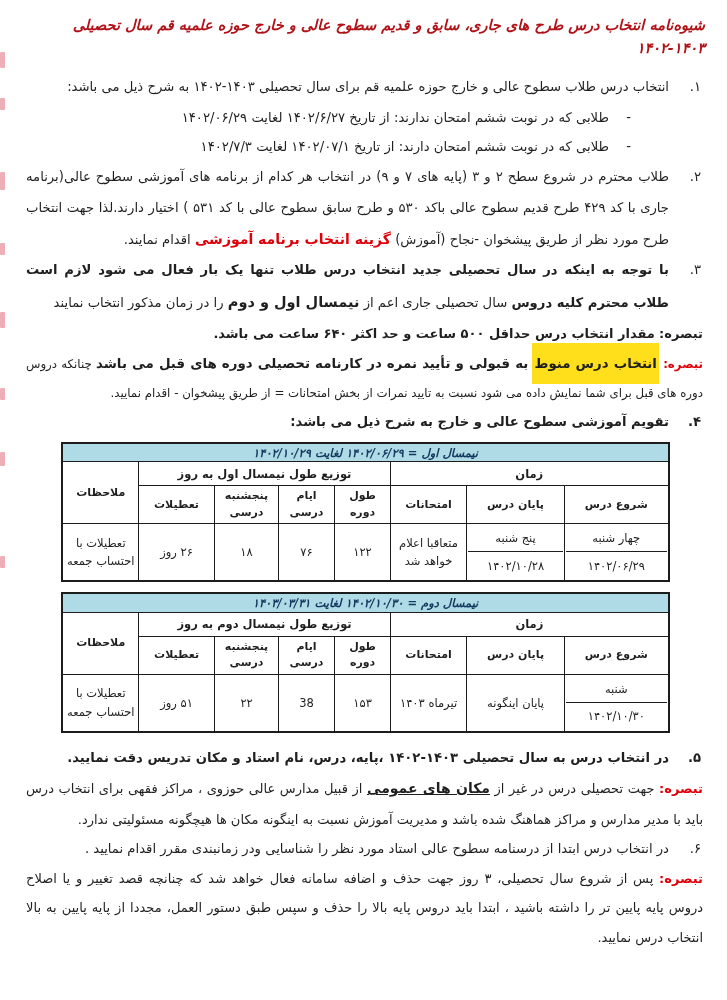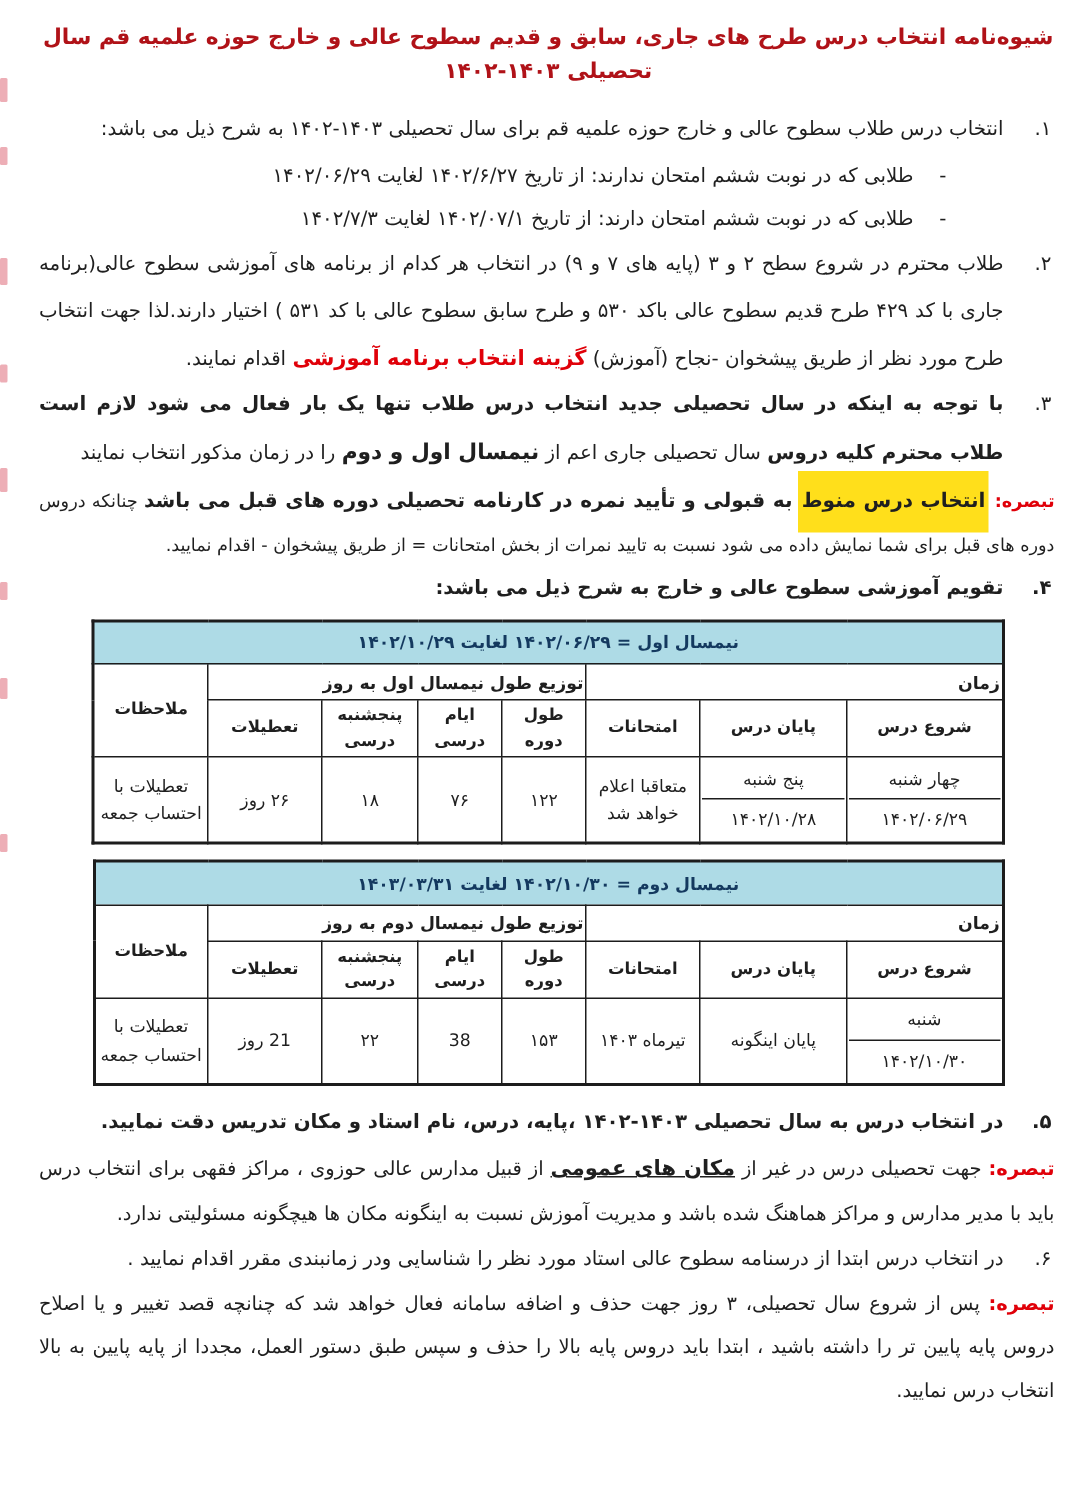--- a/index.html
+++ b/index.html
@@ -16,21 +16,21 @@
   body{
     width:727px;height:1000px;overflow:hidden;
     background:#ffffff;color:var(--ink);
     font-family:"DejaVu Sans",sans-serif;
     direction:rtl;position:relative;
   }
   .artifact{position:absolute;left:0;width:5px;background:#e89aa4;opacity:.8;border-radius:1px;}
   .page{padding:12px 22px 6px 26px;}
   .doc-title{
     color:var(--title_red);font-weight:bold;font-size:14.5px;
-    text-align:center;margin:2px 0 12px 0;line-height:1.6;
+    margin:2px 0 12px 0;line-height:1.6;font-style:italic;
   }
   .item{position:relative;padding-right:36px;font-size:13.2px;line-height:2.3;text-align:justify;}
   .item .num{position:absolute;right:4px;top:0;}
   .bullet{position:relative;padding-right:96px;font-size:13.2px;line-height:2.25;}
   .bullet .dash{position:absolute;right:74px;top:0;}
   .notice-blue{color:var(--notice_blue);font-weight:bold;font-size:13.2px;line-height:2.25;padding-right:2px;}
   .note{font-size:13px;line-height:2.25;text-align:justify;padding-right:2px;}
   .note .lbl{font-weight:bold;}
   .note .lbl.red{color:var(--label_red);}
   .note.small{font-size:11.8px;line-height:2.35;}
@@ -40,22 +40,22 @@
   .hl{background:var(--highlight_yellow);font-weight:bold;font-size:13.4px;padding:13px 2px;}
   .b3{font-weight:bold;font-size:13.4px;}
   .rest-small{font-size:11.8px;}
   .ul{font-weight:bold;text-decoration:underline;font-size:14px;}
   table.cal{
     border-collapse:collapse;table-layout:fixed;width:606px;
     margin:4px auto 10px auto;font-size:11px;text-align:center;
     border:2px solid #1c1c1c;
   }
   table.cal td{border:1px solid #1c1c1c;padding:1px 1px;vertical-align:middle;}
-  td.cap{background:var(--band_blue);color:var(--band_text);font-weight:bold;font-size:11.5px;height:29px;}
-  td.grp{font-weight:bold;height:24px;font-size:11.5px;text-align:right;}
+  td.cap{background:var(--band_blue);color:var(--band_text);font-weight:bold;font-size:11.5px;height:19px;font-style:italic;}
+  td.grp{font-weight:bold;height:24px;font-size:11.5px;}
   td.colh{font-weight:bold;height:38px;font-size:11px;line-height:1.5;}
   tr.data td{height:54px;font-size:11.5px;line-height:1.6;}
   td.split{padding:0;}
   td.split .half{height:27px;display:flex;align-items:center;justify-content:center;}
   td.split .half.top{border-bottom:1px solid #1c1c1c;}
 </style>
 </head>
 <body>
 
 <div class="artifact" style="top:52px;height:16px"></div>
@@ -92,20 +92,24 @@
   </div>
 
   <div class="item">
     <span class="num">۳.</span>
     <span class="b">با توجه به اینکه در سال تحصیلی جدید انتخاب درس طلاب تنها یک بار فعال می شود لازم است طلاب محترم کلیه دروس</span>
     <span>سال تحصیلی جاری اعم از</span>
     <span class="b big">نیمسال اول و دوم</span>
     <span>را در زمان مذکور انتخاب نمایند</span>
   </div>
 
+  <div class="note">
+    <span class="lbl">تبصره:</span>
+    <span class="b">مقدار انتخاب درس حداقل ۵۰۰ ساعت و حد اکثر ۶۴۰ ساعت می باشد.</span>
+  </div>
   <div class="note small">
     <span class="lbl red">تبصره:</span>
     <span class="hl">انتخاب درس منوط</span>
     <span class="b3">به قبولی و تأیید نمره در کارنامه تحصیلی دوره های قبل می باشد</span>
     <span class="rest-small">چنانکه دروس دوره های قبل برای شما نمایش داده می شود نسبت به تایید نمرات از بخش امتحانات = از طریق پیشخوان - اقدام نمایید.</span>
   </div>
 
   <div class="item b">
     <span class="num">۴.</span>
     <span>تقویم آموزشی سطوح عالی و خارج به شرح ذیل می باشد:</span>
@@ -191,21 +195,21 @@
     <tr class="data">
       <td class="split">
         <div class="half top">شنبه</div>
         <div class="half">۱۴۰۲/۱۰/۳۰</div>
       </td>
       <td>پایان اینگونه</td>
       <td>تیرماه ۱۴۰۳</td>
       <td>۱۵۳</td>
       <td>38</td>
       <td>۲۲</td>
-      <td>21 روز</td>
+      <td>۵۱ روز</td>
       <td>تعطیلات با احتساب جمعه</td>
     </tr>
   </tbody>
     </table>
 
   <div class="item b">
     <span class="num">۵.</span>
     <span>در انتخاب درس به سال تحصیلی ۱۴۰۳-۱۴۰۲ ،پایه، درس، نام استاد و مکان تدریس دقت نمایید.</span>
   </div>
   <div class="note">

